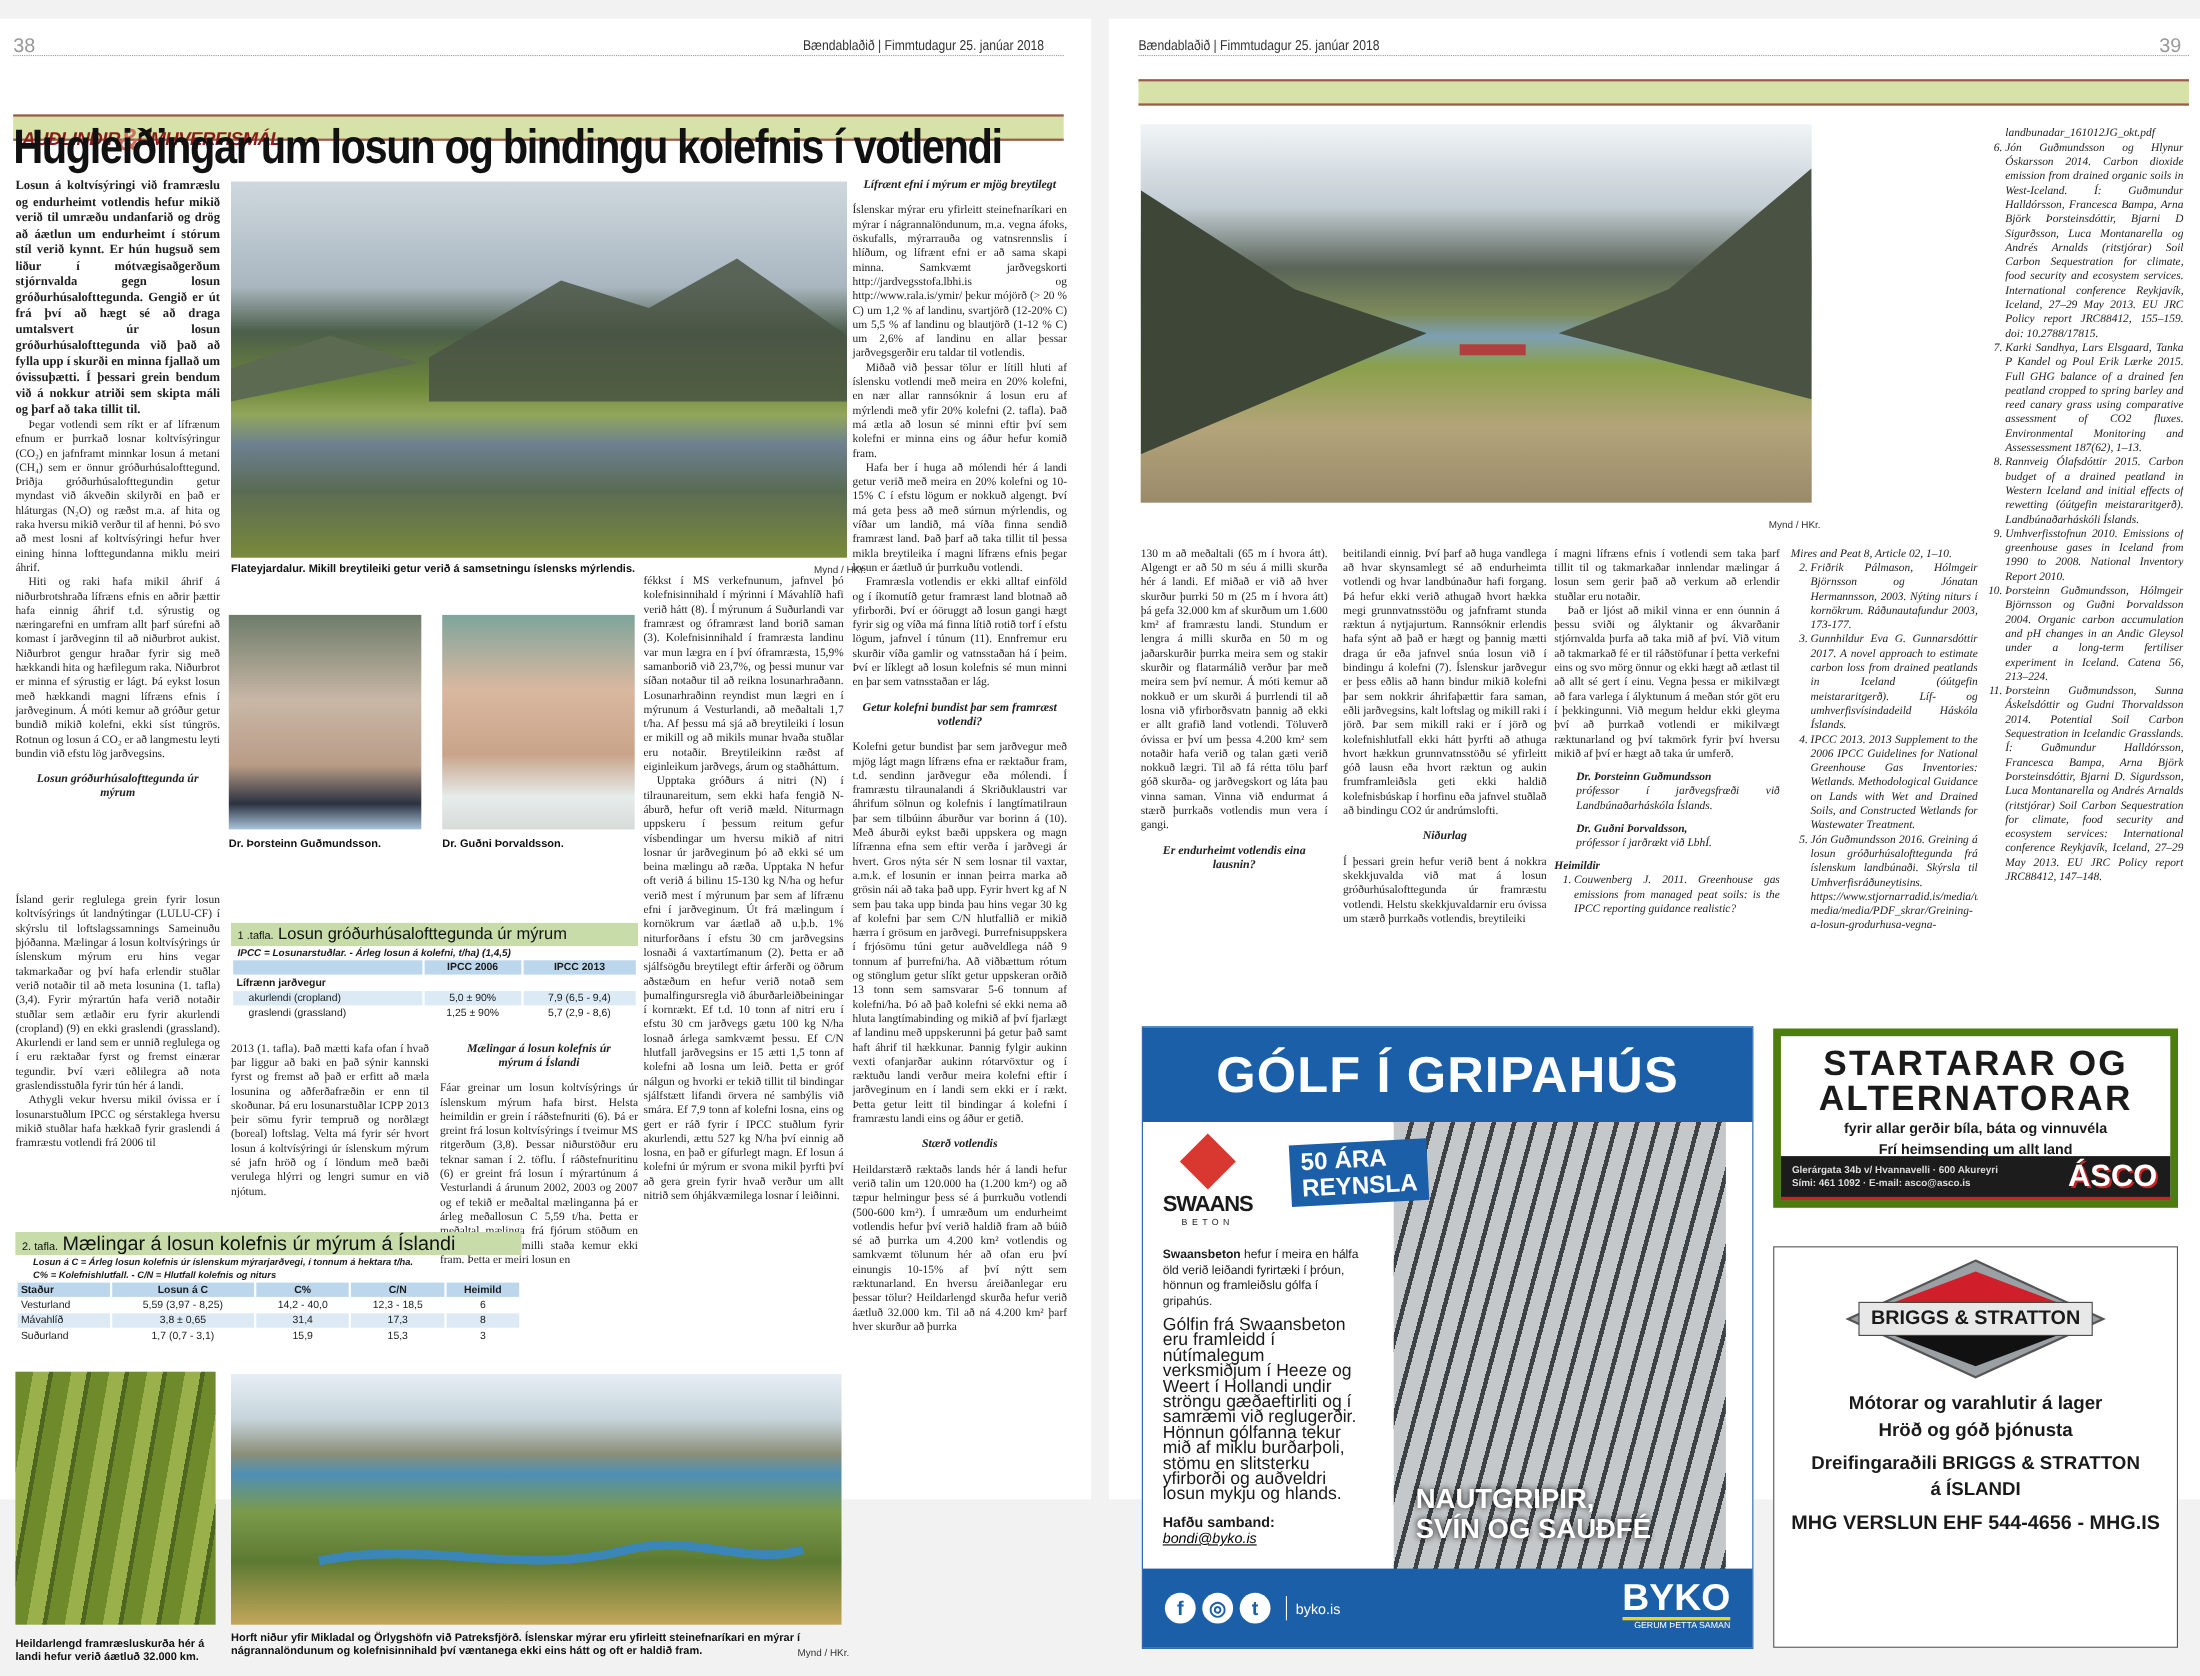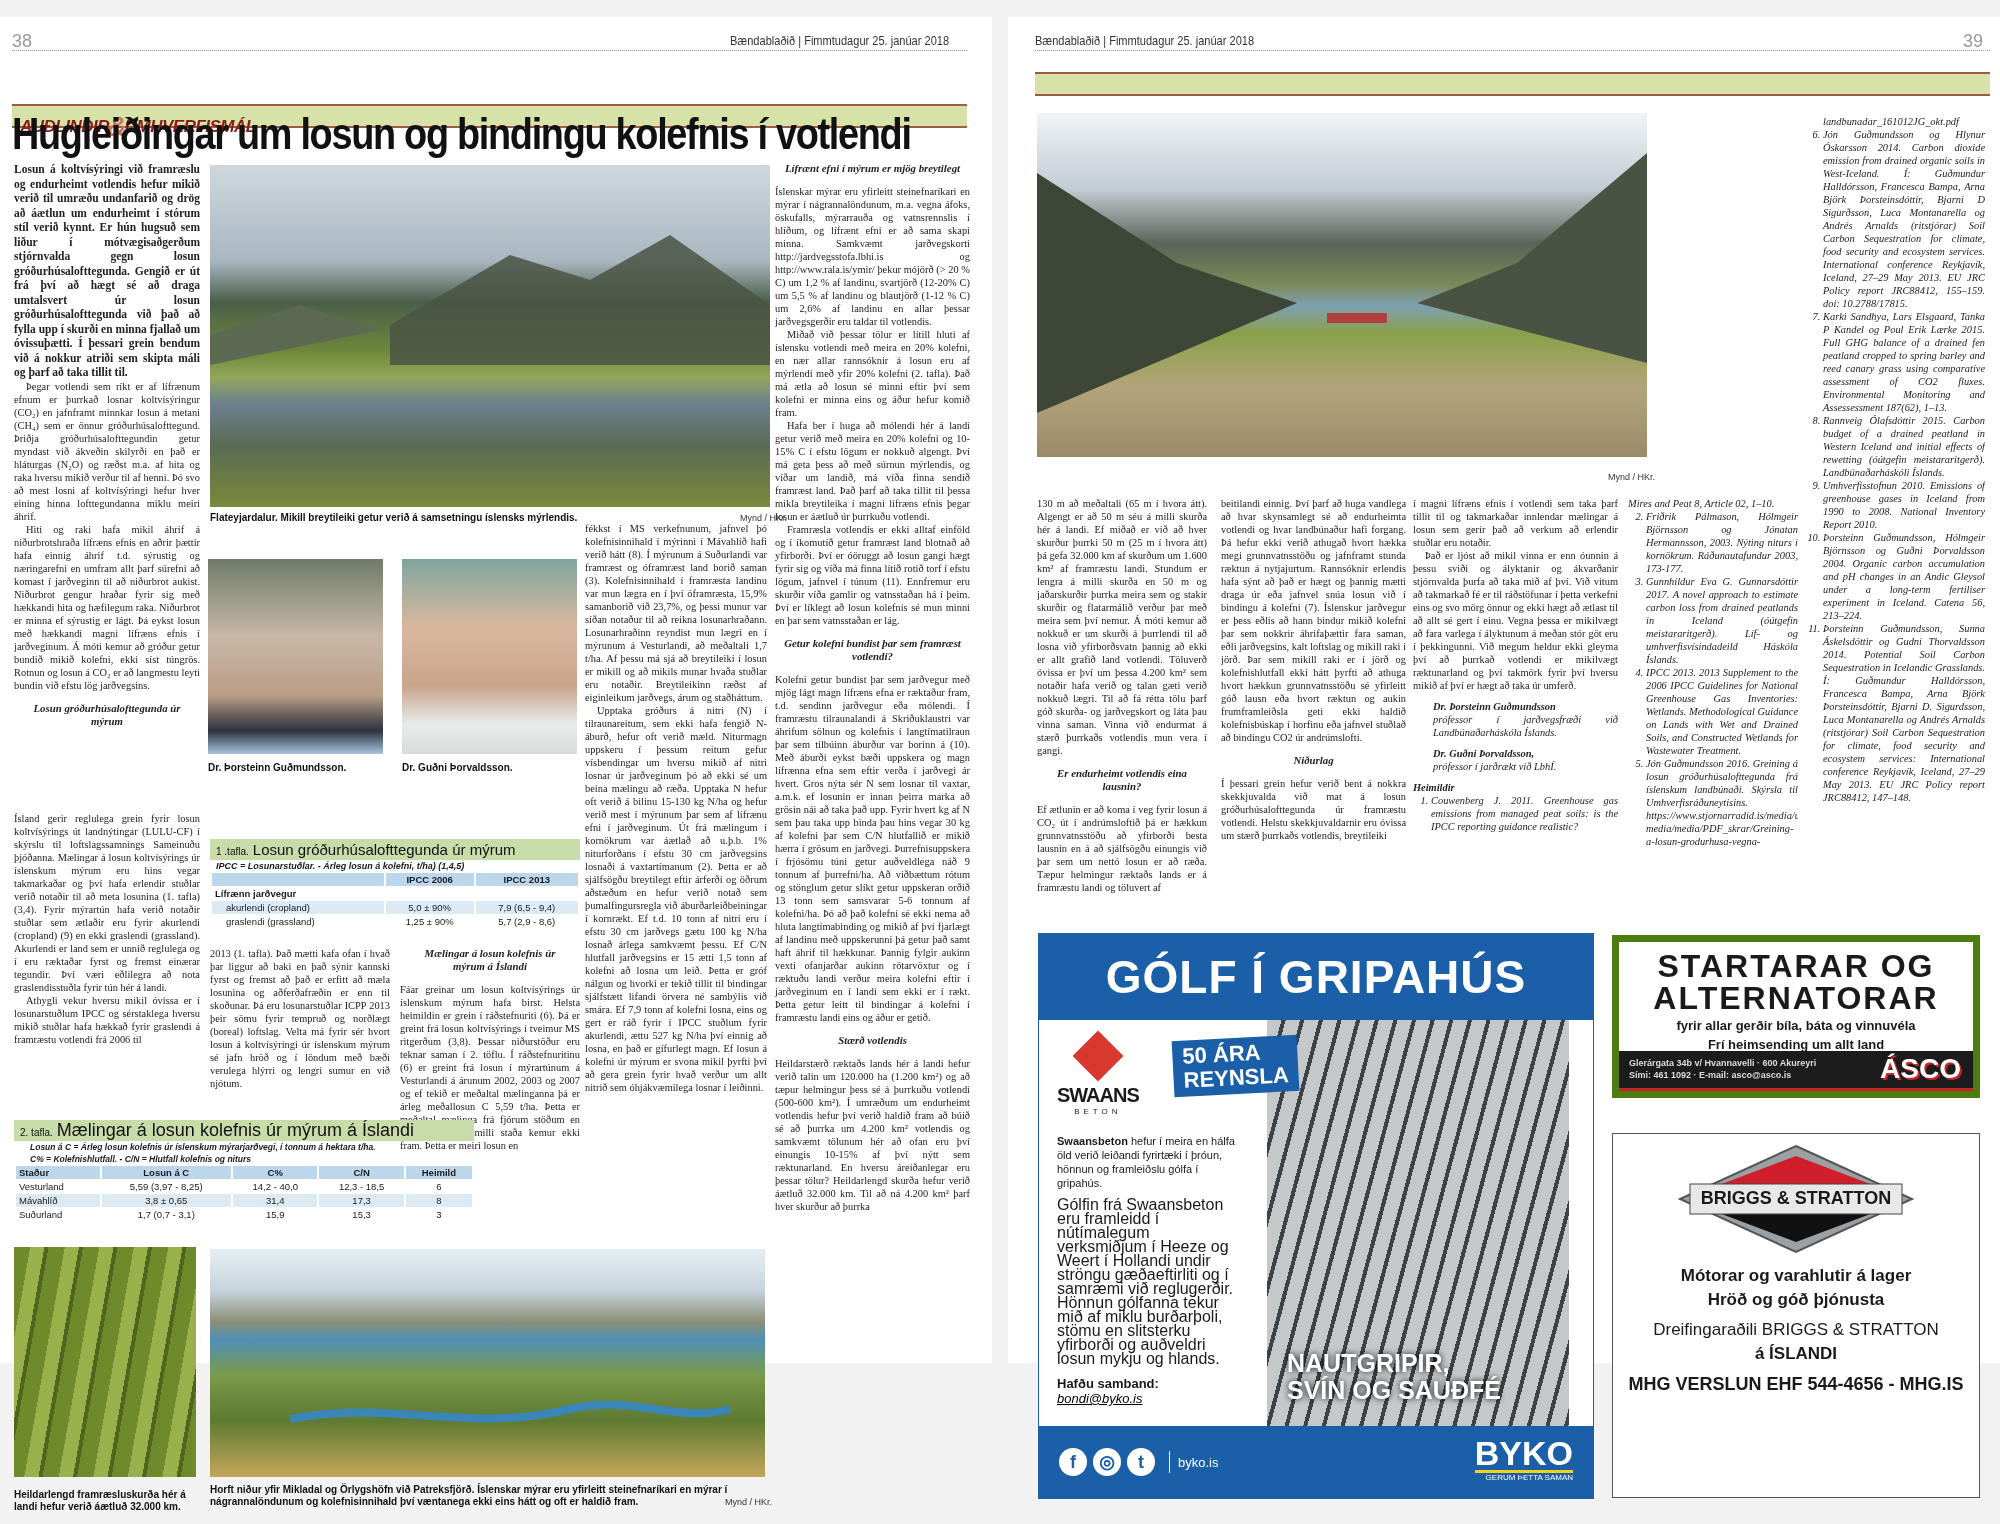--- a/index.html
+++ b/index.html
@@ -192,21 +192,20 @@
         <polygon points="0,60 140,150 260,190 0,300" fill="#3e4638"></polygon>
         <polygon points="610,40 480,150 380,190 610,250" fill="#4a5343"></polygon>
         <rect x="290" y="200" width="60" height="10" fill="#b04040"></rect>
       </svg>
   </div>
   <div class="credit" style="left:600px;top:455px;">Mynd / HKr.</div>
 
   <div class="col" style="left:29px;top:480px;width:170px;height:450px;">
     <p class="noindent">130 m að meðaltali (65 m í hvora átt). Algengt er að 50 m séu á milli skurða hér á landi. Ef miðað er við að hver skurður þurrki 50 m (25 m í hvora átt) þá gefa 32.000 km af skurðum um 1.600 km² af framræstu landi. Stundum er lengra á milli skurða en 50 m og jaðarskurðir þurrka meira sem og stakir skurðir og flatarmálið verður þar með meira sem því nemur. Á móti kemur að nokkuð er um skurði á þurrlendi til að losna við yfirborðsvatn þannig að ekki er allt grafið land votlendi. Töluverð óvissa er því um þessa 4.200 km² sem notaðir hafa verið og talan gæti verið nokkuð lægri. Til að fá rétta tölu þarf góð skurða- og jarðvegskort og láta þau vinna saman. Vinna við endurmat á stærð þurrkaðs votlendis mun vera í gangi.</p>
     <div class="subhead">Er endurheimt votlendis eina lausnin?</div>
-    <p class="noindent">Ef ætlunin er að koma í veg fyrir losun á CO₂ út í andrúmsloftið þá er hækkun grunnvatnsstöðu að yfirborði besta lausnin en á að sjálfsögðu einungis við þar sem um nettó losun er að ræða. Tæpur helmingur ræktaðs lands er á framræstu landi og töluvert af</p>
   </div>
   <div class="col" style="left:213px;top:480px;width:185px;height:450px;">
     <p class="noindent">beitilandi einnig. Því þarf að huga vandlega að hvar skynsamlegt sé að endurheimta votlendi og hvar landbúnaður hafi forgang. Þá hefur ekki verið athugað hvort hækka megi grunnvatnsstöðu og jafnframt stunda ræktun á nytjajurtum. Rannsóknir erlendis hafa sýnt að það er hægt og þannig mætti draga úr eða jafnvel snúa losun við í bindingu á kolefni (7). Íslenskur jarðvegur er þess eðlis að hann bindur mikið kolefni þar sem nokkrir áhrifaþættir fara saman, eðli jarðvegsins, kalt loftslag og mikill raki í jörð. Þar sem mikill raki er í jörð og kolefnishlutfall ekki hátt þyrfti að athuga hvort hækkun grunnvatnsstöðu sé yfirleitt góð lausn eða hvort ræktun og aukin frumframleiðsla geti ekki haldið kolefnisbúskap í horfinu eða jafnvel stuðlað að bindingu CO2 úr andrúmslofti.</p>
     <div class="subhead">Niðurlag</div>
     <p class="noindent">Í þessari grein hefur verið bent á nokkra skekkjuvalda við mat á losun gróðurhúsalofttegunda úr framræstu votlendi. Helstu skekkjuvaldarnir eru óvissa um stærð þurrkaðs votlendis, breytileiki</p>
   </div>
   <div class="col" style="left:405px;top:480px;width:205px;height:450px;">
     <p class="noindent">í magni lífræns efnis í votlendi sem taka þarf tillit til og takmarkaðar innlendar mælingar á losun sem gerir það að verkum að erlendir stuðlar eru notaðir.</p>
     <p>Það er ljóst að mikil vinna er enn óunnin á þessu sviði og ályktanir og ákvarðanir stjórnvalda þurfa að taka mið af því. Við vitum að takmarkað fé er til ráðstöfunar í þetta verkefni eins og svo mörg önnur og ekki hægt að ætlast til að allt sé gert í einu. Vegna þessa er mikilvægt að fara varlega í ályktunum á meðan stór göt eru í þekkingunni. Við megum heldur ekki gleyma því að þurrkað votlendi er mikilvægt ræktunarland og því takmörk fyrir því hversu mikið af því er hægt að taka úr umferð.</p>
     <div class="sig"><b>Dr. Þorsteinn Guðmundsson</b><br><span>prófessor í jarðvegsfræði við Landbúnaðarháskóla Íslands.</span></div>
@@ -299,16 +298,16 @@
     <svg width="240" height="110">
       <polygon points="120,2 236,55 120,108 4,55" fill="#9aa0a4" stroke="#555" stroke-width="2"></polygon>
       <polygon points="120,12 205,44 35,44" fill="#d01e2a"></polygon>
       <polygon points="35,66 205,66 120,98" fill="#111"></polygon>
       <rect x="14" y="40" width="212" height="30" fill="#e8e8e8" stroke="#444"></rect>
     </svg>
     <div style="position:absolute;left:0;right:0;top:44px;font-weight:bold;font-size:18px;">BRIGGS &amp; STRATTON</div>
   </div>
   <div style="font-weight:bold;font-size:17px;margin-top:12px;">Mótorar og varahlutir á lager</div>
   <div style="font-weight:bold;font-size:17px;margin-top:4px;">Hröð og góð þjónusta</div>
-  <div style="font-weight:normal;font-size:17px;margin-top:10px;">Dreifingaraðili BRIGGS &amp; STRATTON</div>
+  <div style="font-weight:bold;font-size:17px;margin-top:10px;">Dreifingaraðili BRIGGS &amp; STRATTON</div>
   <div style="font-weight:bold;font-size:17px;margin-top:4px;">á ÍSLANDI</div>
   <div style="font-weight:bold;font-size:18px;margin-top:10px;">MHG VERSLUN EHF 544-4656 - MHG.IS</div>
 </div>
 
 </body></html>

